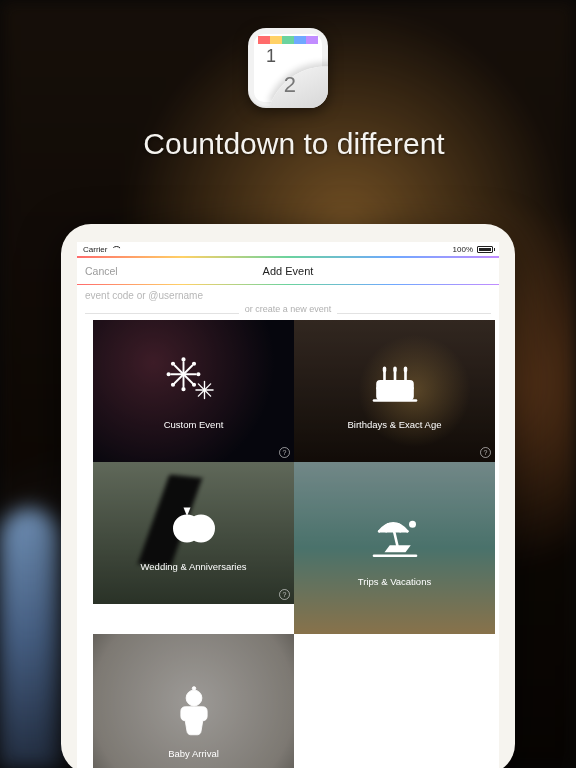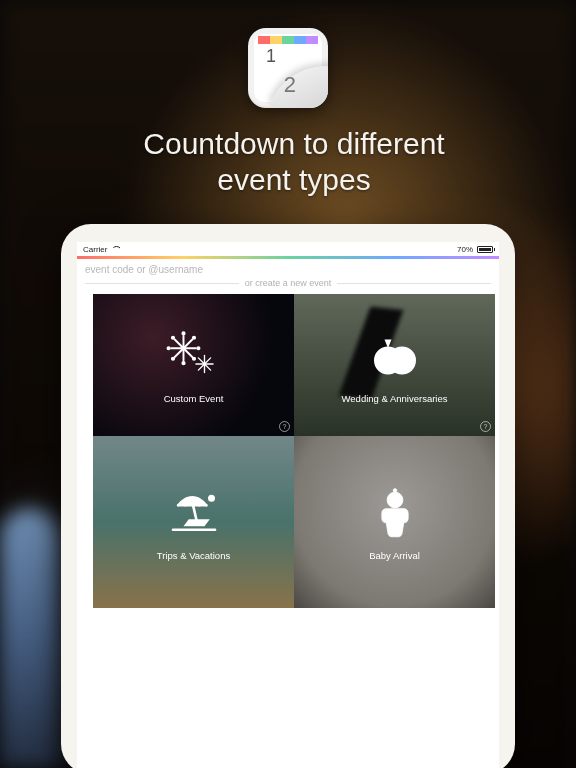--- a/index.html
+++ b/index.html
@@ -140,21 +140,21 @@
     color: #9b9b9b; font-size: 10.5px;
   }
   .nav-title { color: #222; font-size: 11px; }
 
   .search-row {
     padding: 5px 8px 3px;
     text-align: left;
     font-size: 10px; color: #b7b7b7;
   }
   .divider-label {
-    display: flex; align-items: center; gap: 6px;
+    display: flex; align-items: flex-end; gap: 6px;
     font-size: 9px; color: #b0b0b0;
     padding: 0 8px 6px;
   }
   .divider-label::before, .divider-label::after {
     content:""; flex:1; height:1px; background:#e2e2e2;
   }
 
   .grid {
     display: grid;
     grid-template-columns: 1fr 1fr;
@@ -218,41 +218,44 @@
         <span></span>
         <span></span>
         <span></span>
       </div>
     <div class="num1">1</div>
     <div class="curl"></div>
     <div class="num2">2</div>
   </div>
   <div class="headline">
     <span>Countdown to different</span><br>
-    <span>event types</span>
   </div>
 </div>
 
 <div class="device">
   <div class="screen">
 
     <div class="statusbar">
       <div class="status-left">
         <span>Carrier</span>
         <span class="wifi-icon"></span>
       </div>
       <div class="status-right">
-        <span>70%</span>
+        <span>100%</span>
         <span class="battery">
             <span class="fill"></span>
           </span>
       </div>
     </div>
 
     <div class="rainbow"></div>
+    <div class="navbar">
+      <span class="nav-cancel">Cancel</span>
+      <span class="nav-title">Add Event</span>
+    </div>
     <div class="rainbow"></div>
 
     <div class="search-row">
       <span>event code or @username</span>
     </div>
     <div class="divider-label">
       <span>or create a new event</span>
     </div>
 
     <div class="grid">
@@ -288,20 +291,36 @@
                 <line x1="0" y1="0" x2="-10" y2="10"></line>
               <line x1="0" y1="0" x2="-14" y2="0"></line>
                 <line x1="0" y1="0" x2="-10" y2="-10"></line>
             </g>
           </svg>
         </div>
         <div class="label">Custom Event</div>
         <div class="help-dot">?</div>
       </div>
 
+      <div class="tile">
+        <div class="tilebg bg-cake"></div>
+        <div class="iconwrap">
+          <svg viewBox="0 0 64 64" fill="none" stroke="#fff" stroke-width="3" stroke-linecap="round" stroke-linejoin="round">
+            <rect x="12" y="30" width="40" height="20" rx="3"></rect>
+            <path d="M12 38c5 5 9-5 14 0s9-5 14 0 7 3 12 0"></path>
+            <line x1="20" y1="30" x2="20" y2="20"></line>
+              <line x1="32" y1="30" x2="32" y2="20"></line>
+              <line x1="44" y1="30" x2="44" y2="20"></line>
+            <path d="M20 18c0-3 0-3 0-3M32 18c0-3 0-3 0-3M44 18c0-3 0-3 0-3" stroke-width="4"></path>
+            <line x1="8" y1="52" x2="56" y2="52"></line>
+          </svg>
+        </div>
+        <div class="label">Birthdays &amp; Exact Age</div>
+        <div class="help-dot">?</div>
+      </div>
 
 
       <div class="tile">
         <div class="tilebg bg-wedding"></div>
         <div class="iconwrap">
           <svg viewBox="0 0 64 64" fill="none" stroke="#fff" stroke-width="4">
             <circle cx="24" cy="36" r="14"></circle>
             <circle cx="40" cy="36" r="14"></circle>
             <path d="M24 22 L20 12 L28 12 Z" fill="#fff" stroke="none"></path>
           </svg>

